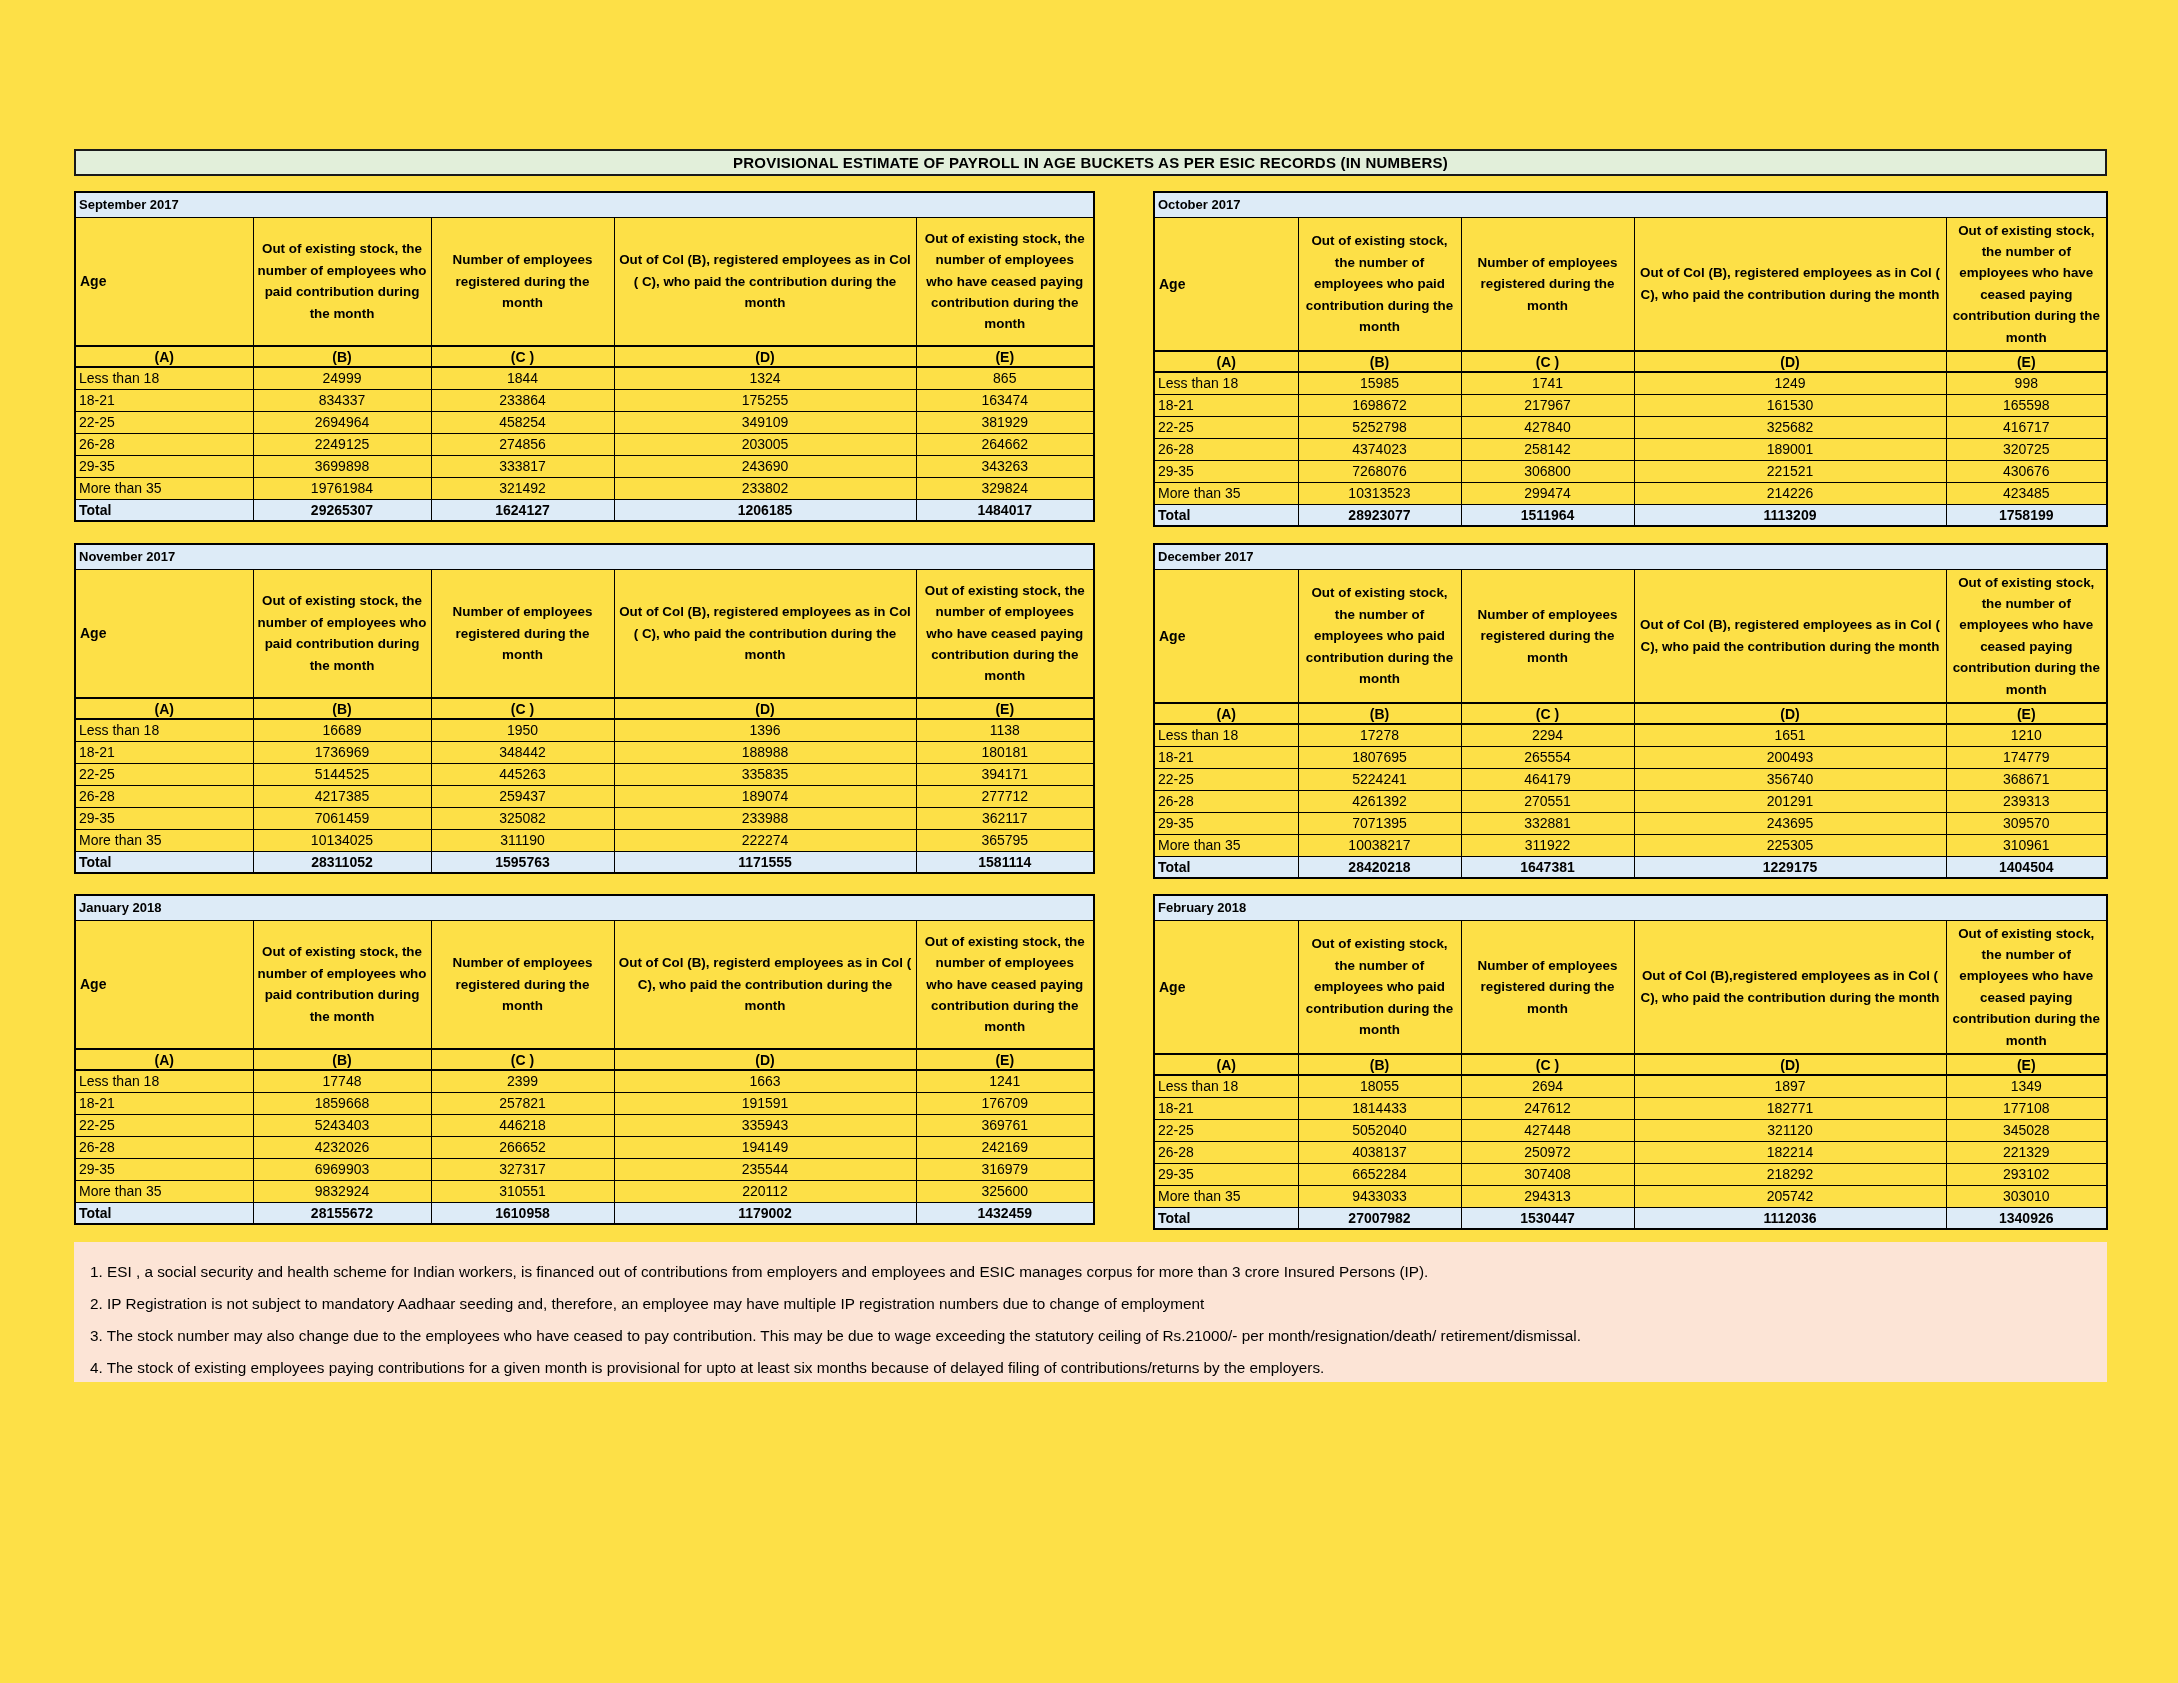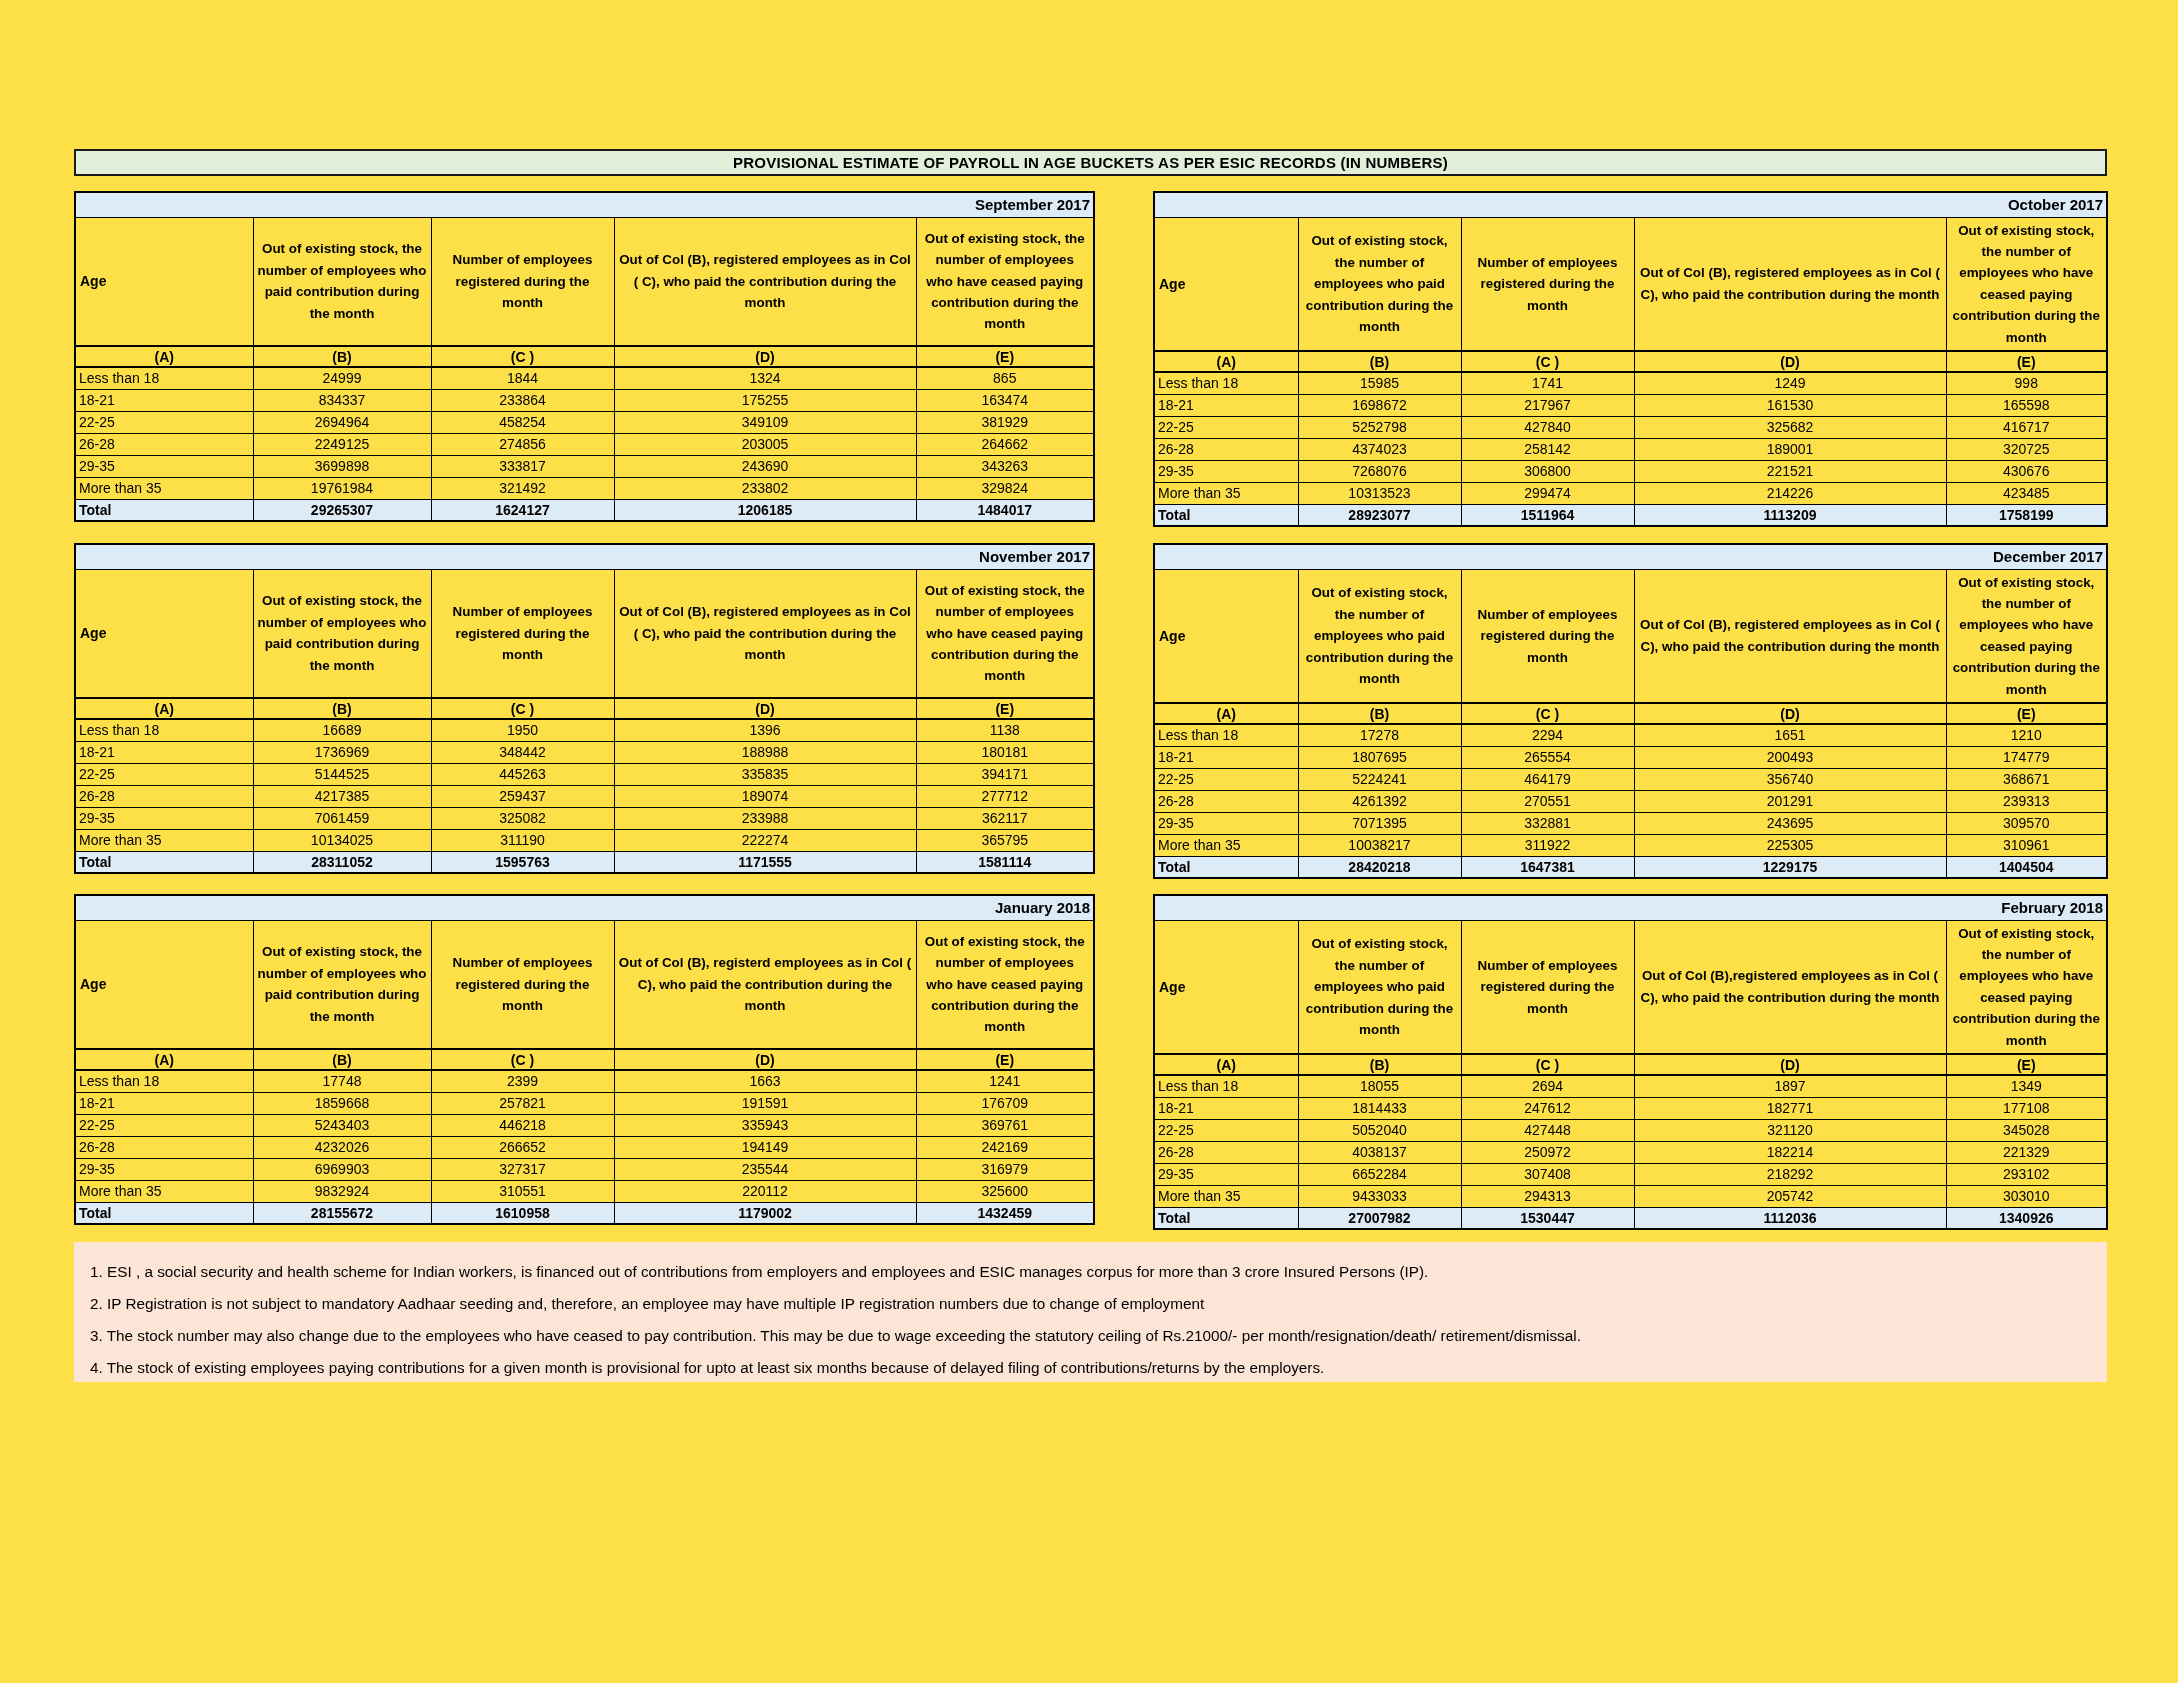--- a/index.html
+++ b/index.html
@@ -33,21 +33,21 @@
     table-layout:fixed;
   }
   .tbl td{
     border:1px solid var(--border);
     font-size:14px;
     padding:0 3px;
     overflow:hidden;
   }
   .month-row td{
     height:25px;background:var(--month-bg);
-    font-weight:bold;text-align:right;font-size:15px;
+    font-weight:bold;text-align:left;font-size:13px;
   }
   .head-row td{
     height:129px;font-weight:bold;text-align:center;
     font-size:13.4px;line-height:1.6;padding:2px 4px;vertical-align:middle;
   }
   .head-row td.age-h{text-align:left;vertical-align:middle;font-size:14px;}
   .label-row td{
     height:21px;font-weight:bold;text-align:center;
     border-top:2px solid var(--border);
     border-bottom:2px solid var(--border);

